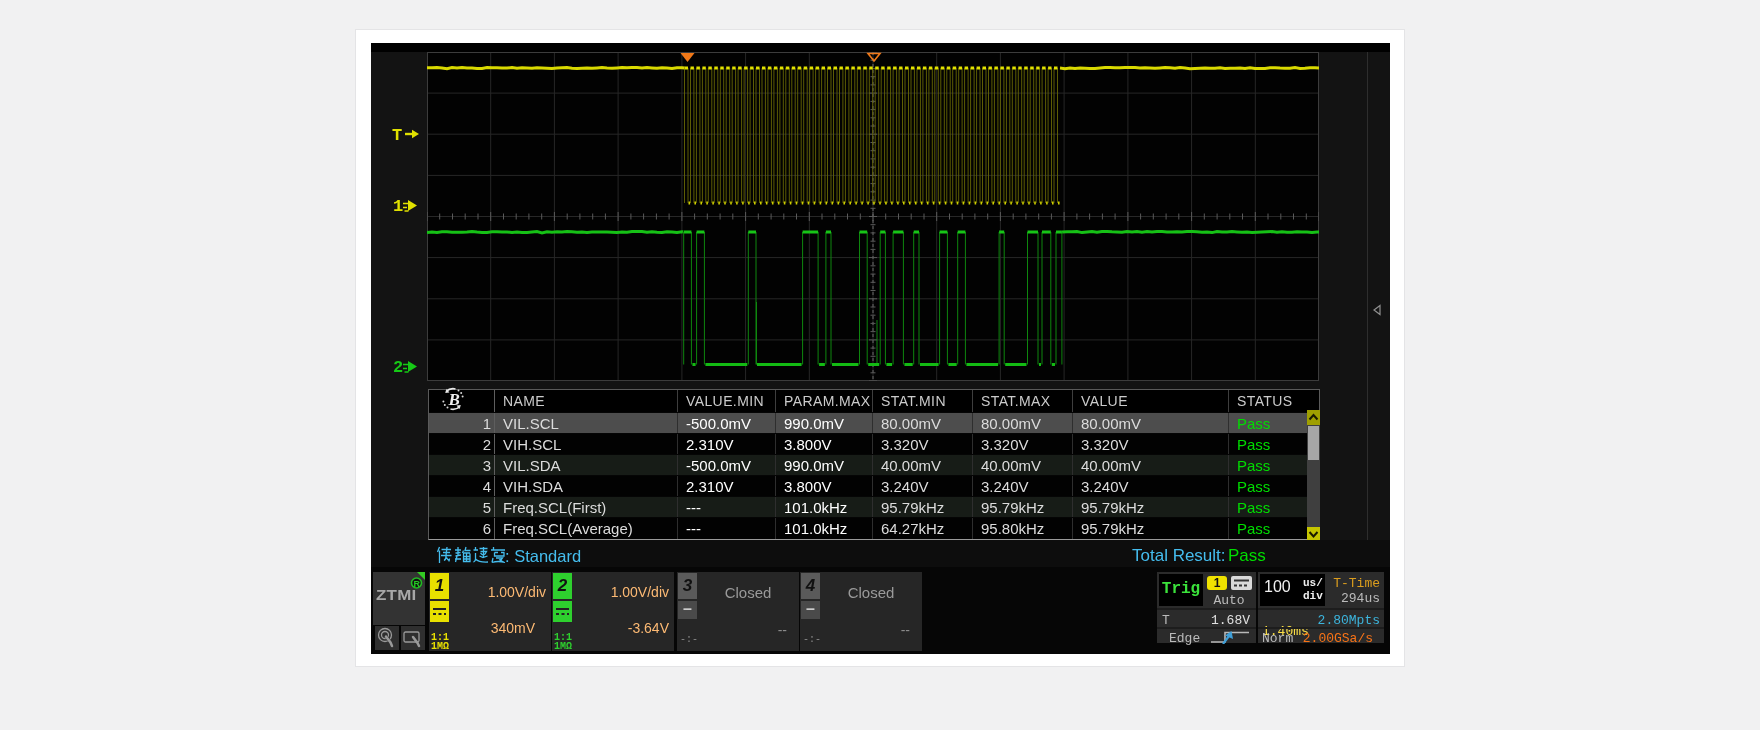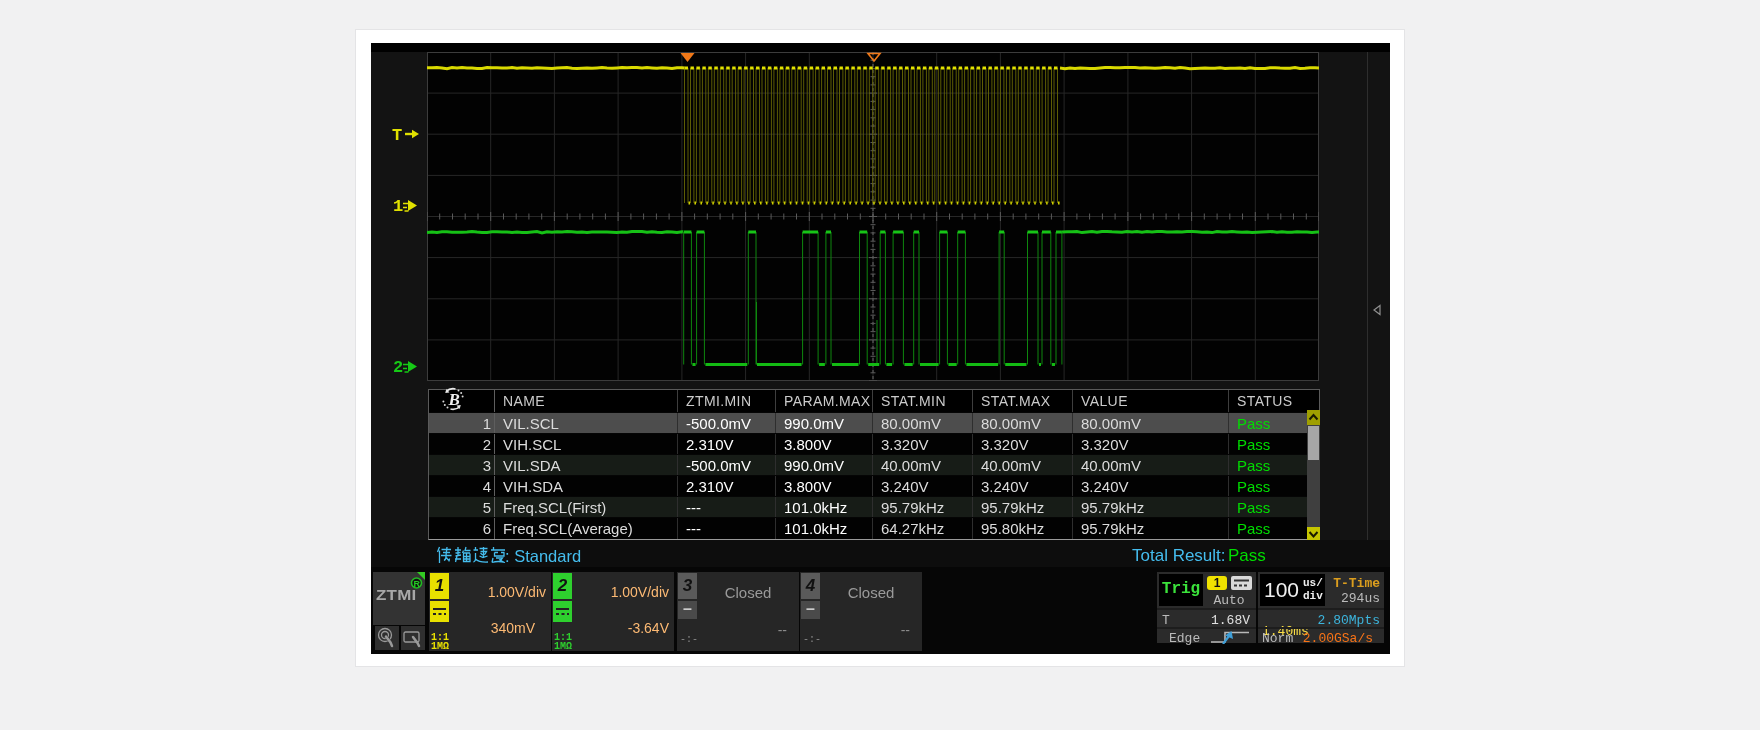--- a/index.html
+++ b/index.html
@@ -60,21 +60,21 @@
 </g>
       </svg>
 <div class="abs" style="left:996px;top:9px;width:1px;height:515px;background:#2e2e2e"></div>
 <svg class="abs" style="left:1001px;top:261px" width="10" height="12">
         <path d="M8 1.5 L2 6 L8 10.5 Z" fill="none" stroke="#909090" stroke-width="1.2"></path>
       </svg>
 <div class="abs" id="mtable">
 <div class="thead">
 <div class="tc c0"></div>
           <div class="tc c1">NAME</div>
-<div class="tc c2">ZTMI.MIN</div>
+<div class="tc c2">VALUE.MIN</div>
           <div class="tc c3">PARAM.MAX</div>
 <div class="tc c4">STAT.MIN</div>
           <div class="tc c5">STAT.MAX</div>
 <div class="tc c6">VALUE</div>
           <div class="tc c7">STATUS</div>
         </div>
 <div class="trow" style="background:#4d4d4d">
 <div class="tc c0">1</div>
           <div class="tc c1">VIL.SCL</div>
 <div class="tc c2 blue">-500.0mV</div>
@@ -247,24 +247,24 @@
 <div class="abs sep" style="left:0;top:55px"></div>
 <div class="abs mono2" style="left:12px;top:59px">Edge</div>
 <svg class="abs" style="left:52px;top:57px" width="42" height="15">
           <path d="M2 13 H16 V3.5 H40" stroke="#b8b8b8" stroke-width="1.6" fill="none"></path>
           <path d="M14 15 L20 7" stroke="#3f9fd8" stroke-width="2.2"></path>
           <path d="M16 6.5 L22.5 2 L24 10 Z" fill="#3f9fd8"></path>
         </svg>
 </div>
 <div class="abs" style="left:887px;top:529px;width:126px;height:71px;background:#2b2b2b">
 <div class="abs" style="left:2px;top:2px;width:65px;height:32px;background:#000">
-<div class="abs" style="left:4px;top:4px;font-size:21px;color:#f0f0f0">100</div>
+<div class="abs" style="left:4px;top:4px;font-size:16px;color:#f0f0f0">100</div>
 <div class="abs" style="left:43px;top:3px;font-family:'Liberation Mono';font-weight:bold;font-size:11px;color:#f0f0f0;line-height:13px">us/<br>div</div>
 </div>
-<div class="abs mono2" style="right:4px;top:4px;color:#dc9e1e;font-weight:bold">T-Time</div>
+<div class="abs mono2" style="right:4px;top:4px;color:#dc9e1e;font-weight:normal">T-Time</div>
 <div class="abs mono2" style="right:4px;top:19px">294us</div>
 <div class="abs sep" style="left:0;top:36px"></div>
 <div class="abs mono2" style="left:4px;top:52px;color:#fde047">1.40ms</div>
 <div class="abs mono2" style="right:4px;top:41px;color:#3cb4dc">2.80Mpts</div>
 <div class="abs sep" style="left:0;top:55px"></div>
 <div class="abs mono2" style="left:4px;top:59px">Norm</div>
 <div class="abs mono2" style="right:11px;top:59px;color:#f97316">2.00GSa/s</div>
 </div>
 </div>
   </div>

